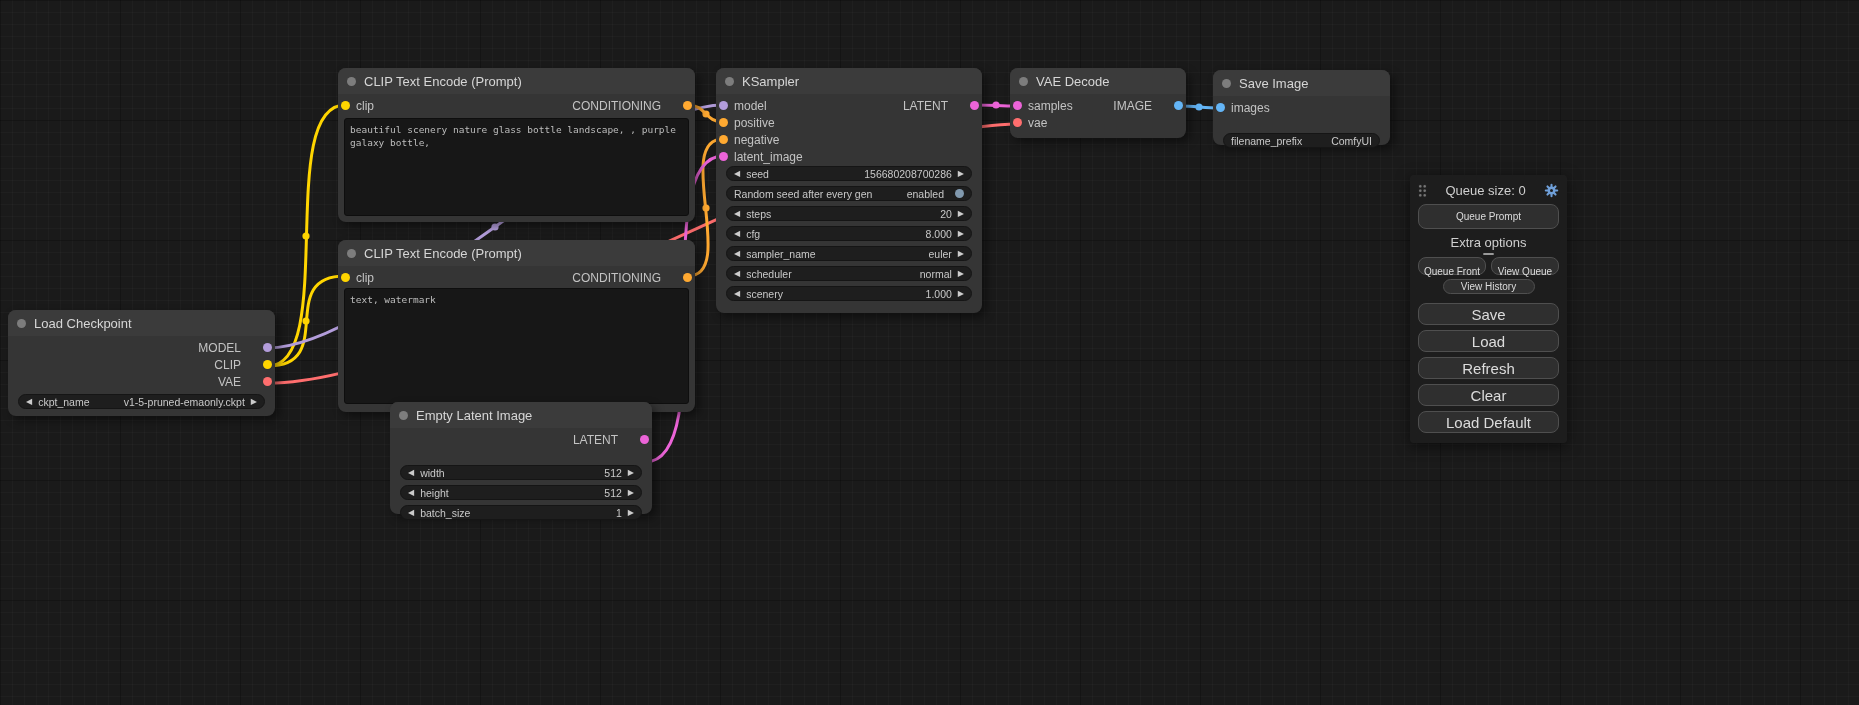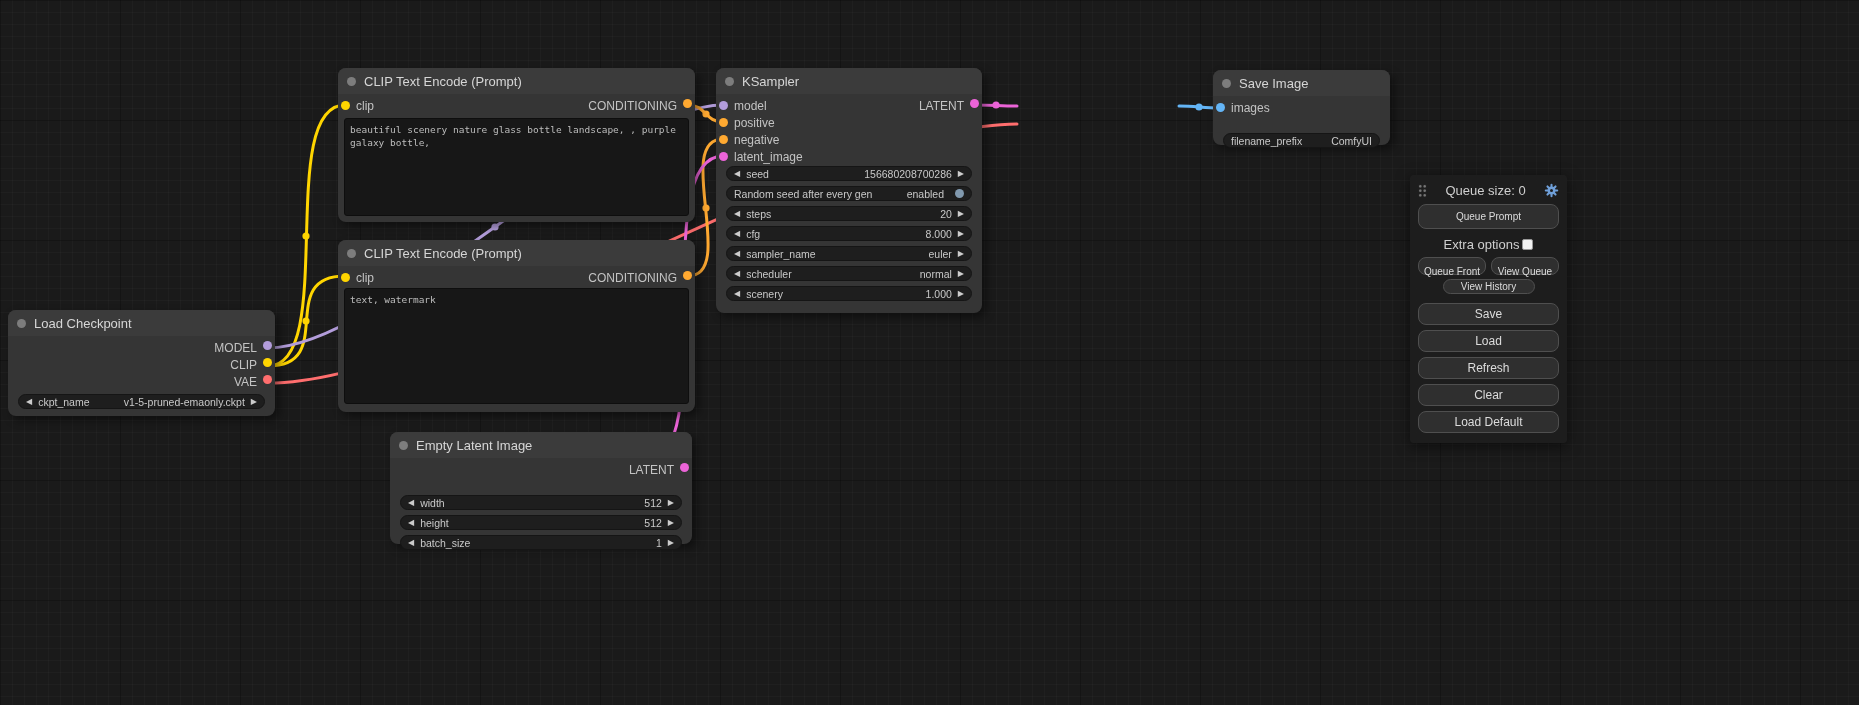--- a/index.html
+++ b/index.html
@@ -27,21 +27,21 @@
   }
   .title {
     height:26px; background:#3b3b3b; border-radius:8px 8px 0 0;
     display:flex; align-items:center; padding:0 9px; gap:8px;
   }
   .tdot { width:9px; height:9px; border-radius:50%; background:#7d7d7d; flex:none; }
   .ttext { color:#d6d6d6; font-size:13px; white-space:nowrap; }
   .rows { padding-top:3px; }
   .srow { height:17px; display:flex; align-items:center; padding:0 3px; }
   .sin  { display:flex; align-items:center; gap:6px; }
-  .sout { display:flex; gap:6px; margin-left:auto; }
+  .sout { display:flex; align-items:center; gap:22px; margin-left:auto; }
   .dot  { width:9px; height:9px; border-radius:50%; flex:none; }
   .slabel { color:#c3c3c3; font-size:12px; white-space:nowrap; }
 
   .widget {
     height:15px; margin:5px 10px 0; background:#1e1e1e;
     border:1px solid #151515; border-radius:8px;
     display:flex; align-items:center; padding:0 7px; gap:6px;
     font-size:10.5px; color:#c9c9c9;
   }
   .widget.first-lc { margin-top:4px; }
@@ -56,21 +56,21 @@
     position:absolute; left:6px; right:6px; resize:none;
     background:#171717; border:1px solid #0e0e0e; border-radius:3px;
     color:#bdbdbd; font-family:"DejaVu Sans Mono", monospace;
     font-size:9.5px; line-height:1.4; padding:4px 5px;
   }
 
   
   #n-load     { left:8px;    top:310px; width:267px; height:106px; }
   #n-clip-pos { left:338px;  top:68px;  width:357px; height:154px; }
   #n-clip-neg { left:338px;  top:240px; width:357px; height:172px; }
-  #n-latent   { left:390px;  top:432px; width:302px; height:112px; }
+  #n-latent   { left:390px;  top:402px; width:262px; height:112px; }
   #n-ksampler { left:716px;  top:68px;  width:266px; height:245px; }
   #n-vae      { left:1010px; top:68px;  width:176px; height:70px;  }
   #n-save     { left:1213px; top:70px;  width:177px; height:75px;  }
   #ta-pos { top:50px; height:98px; }
   #ta-neg { top:48px; height:116px; }
 
   
   #menu {
     position:absolute; left:1410px; top:175px; width:157px; z-index:10;
     background:rgba(30,30,30,0.94); border-radius:4px;
@@ -82,26 +82,26 @@
     width:9px; height:13px;
     background-image:radial-gradient(circle,#7a7a7a 1.1px,transparent 1.4px);
     background-size:4.5px 4.5px;
   }
   .qsize { font-size:13px; color:#cfcfcf; }
   #menu button {
     font-family:inherit; background:#2f2f2f; border:1px solid #4f4f4f;
     color:#dcdcdc; border-radius:8px; cursor:pointer; display:block; width:100%;
   }
   .btn-queue { height:25px; font-size:10px; margin:2px 0 7px; }
-  .extra { display:flex; align-items:center; justify-content:center; gap:3px; font-size:13px; height:17px; margin-bottom:4px; color:#cfcfcf; }
+  .extra { display:flex; align-items:center; justify-content:center; gap:3px; font-size:13px; height:17px; margin-bottom:4px; color:#cfcfcf;flex-direction:column; }
   .checkbox { width:11px; height:11px; background:#f2f2f2; border:1px solid #999; border-radius:2px; display:inline-block; }
   .btnrow { display:flex; gap:5px; margin-bottom:4px; }
   .btn-small { height:15px; font-size:10px; border-radius:8px; padding:8px 4px; flex:1; }
   .btn-history { height:15px; font-size:10px; width:92px !important; margin:0 auto 9px !important; border-radius:8px; }
-  .btn-big { height:22px; font-size:12px; margin-top:5px;text-align:center; }
+  .btn-big { height:22px; font-size:15px; margin-top:5px;text-align:center; }
 </style>
 </head>
 <body>
 
 <div id="canvas">
 
   <svg id="links" width="1859" height="705">
     <path class="link" d="M 268 366 C 338 366, 275 105, 345 105" stroke="#FFD500"></path>
     <path class="link" d="M 268 366 C 338 366, 275 276, 345 276" stroke="#FFD500"></path>
     <path class="link" d="M 268 348 C 382 348, 609 105, 723 105" stroke="#B39DDB"></path>
@@ -298,20 +298,44 @@
       <span class="warrow">▶</span>
     </div>
     <div class="widget">
       <span class="warrow">◀</span>
       <span class="wname">scenery</span>
       <span class="wvalue">1.000</span>
       <span class="warrow">▶</span>
     </div>
   </div>
 
+  <div class="node" id="n-vae">
+    <div class="title">
+      <span class="tdot"></span>
+      <span class="ttext">VAE Decode</span>
+    </div>
+    <div class="rows">
+      <div class="srow">
+        <span class="sin">
+          <span class="dot" style="background: rgb(236, 100, 216);"></span>
+          <span class="slabel">samples</span>
+        </span>
+        <span class="sout">
+          <span class="slabel">IMAGE</span>
+          <span class="dot" style="background: rgb(100, 181, 246);"></span>
+        </span>
+      </div>
+      <div class="srow">
+          <span class="sin">
+        <span class="dot" style="background: rgb(255, 110, 110);"></span>
+        <span class="slabel">vae</span>
+          </span>
+        </div>
+    </div>
+  </div>
 
   <div class="node" id="n-save">
     <div class="title">
       <span class="tdot"></span>
       <span class="ttext">Save Image</span>
     </div>
     <div class="rows">
       <div class="srow">
           <span class="sin">
         <span class="dot" style="background: rgb(100, 181, 246);"></span>

